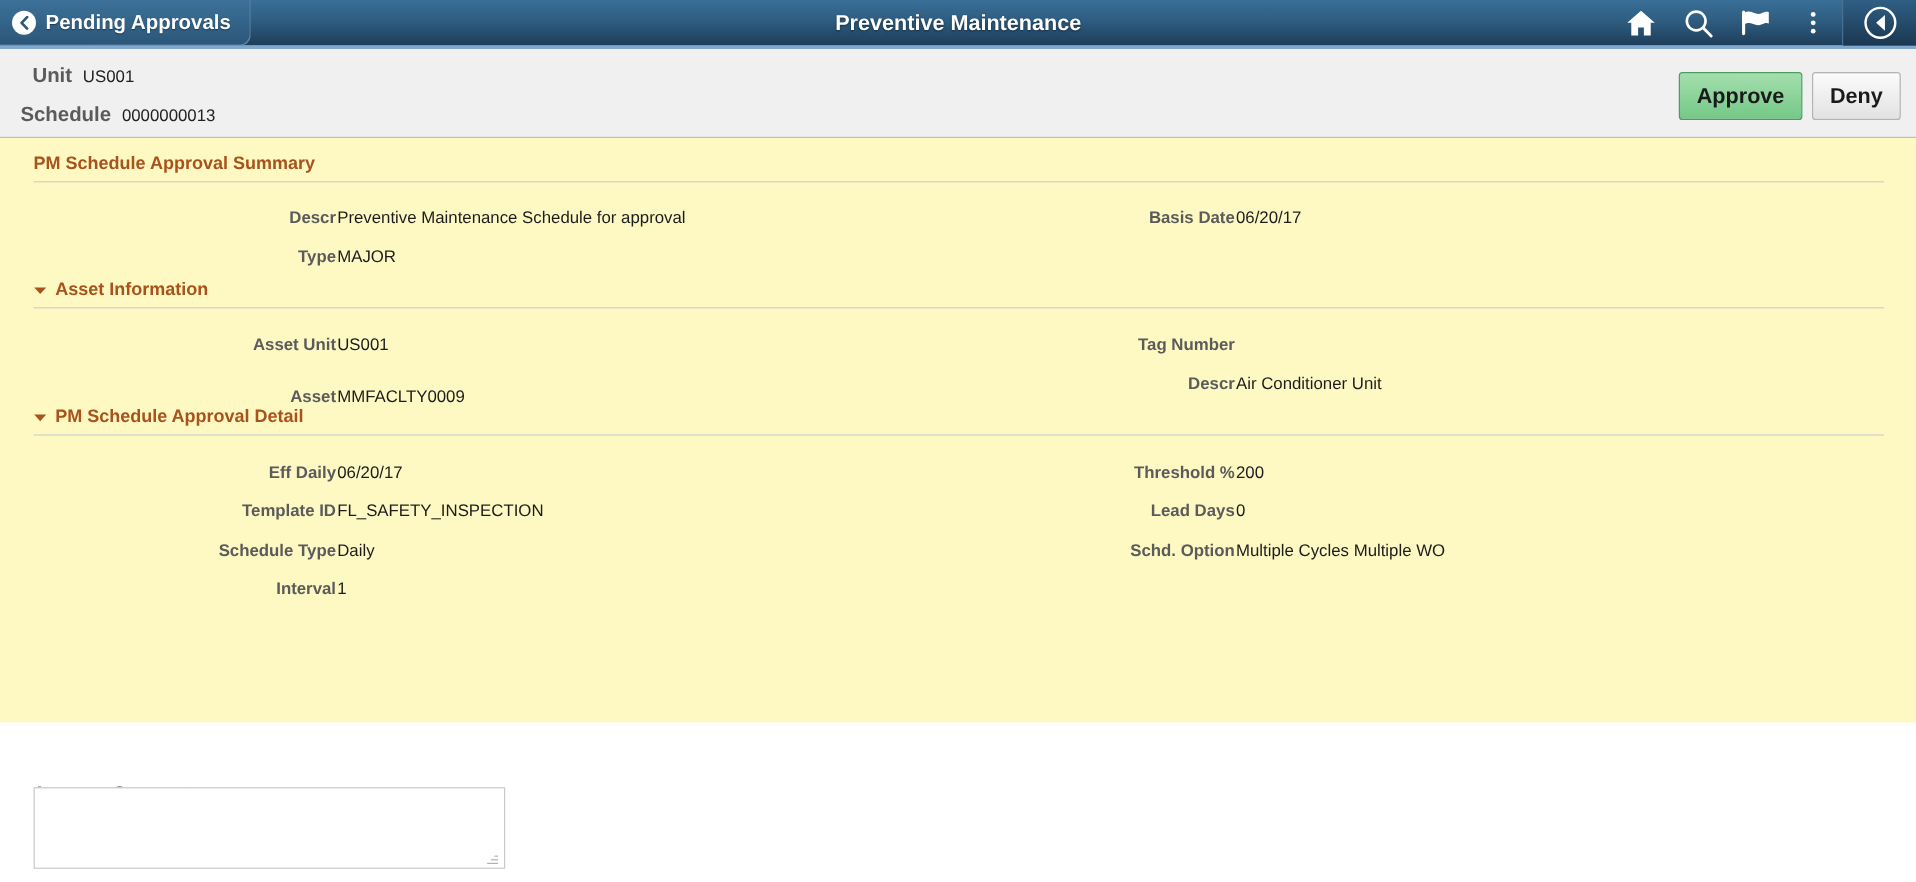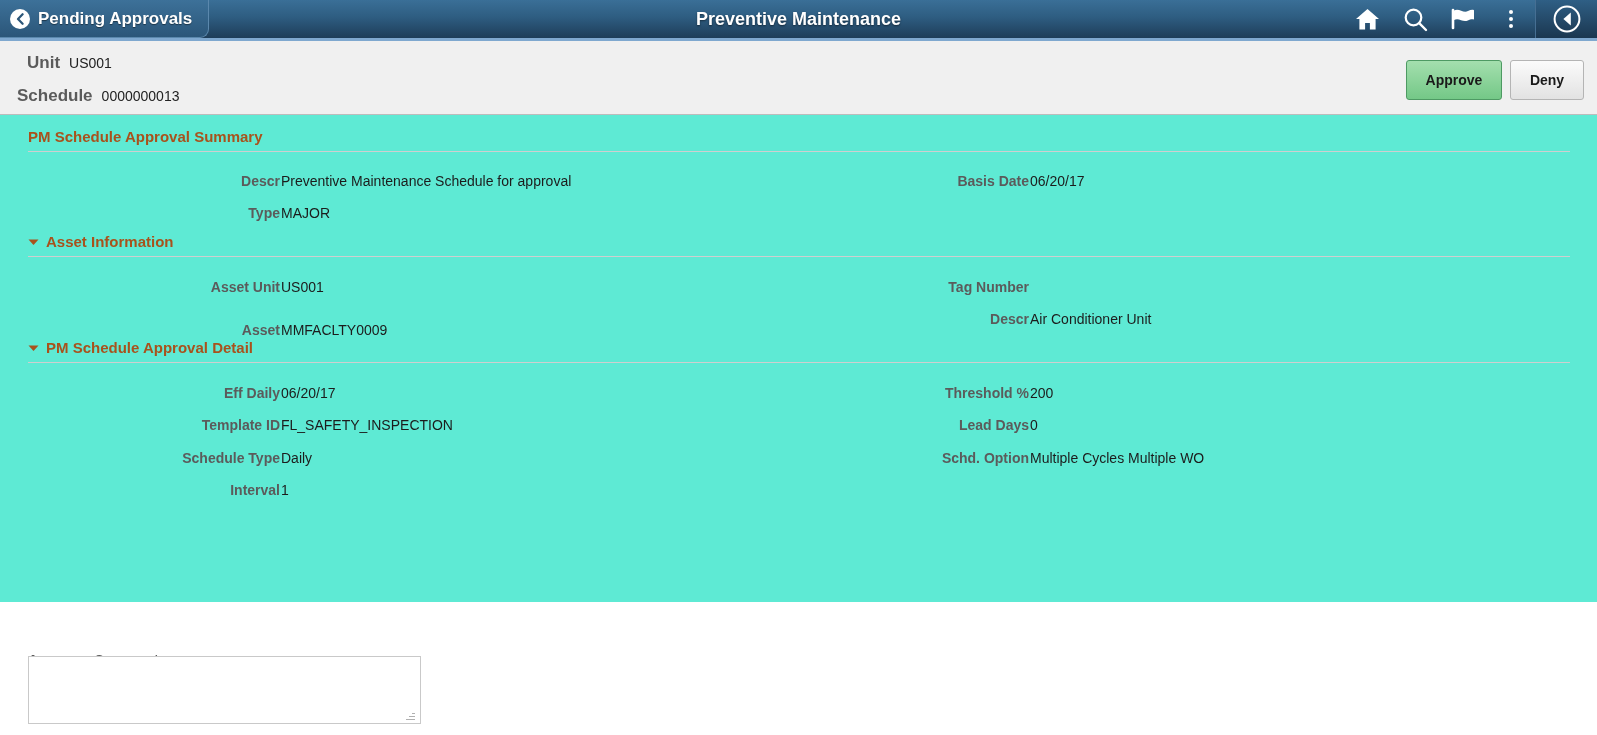--- a/index.html
+++ b/index.html
@@ -103,40 +103,40 @@
   .action-btns {
     position: absolute;
     right: 13px; top: 19px;
     display: flex;
     gap: 8px;
   }
   .btn {
     min-width: 72px;
     height: 40px;
     padding: 12px 14px;
-    font-size: 14px;
+    font-size: 18px;
     font-weight: bold;
     color: #1a1a1a;
     border-radius: 3px;
     cursor: pointer;
     display: flex; align-items: center; justify-content: center;
   }
   .btn-approve {
     background: linear-gradient(to bottom, #a4dfae 0%, #74c887 100%);
     border: 1px solid #4e9a63;
     min-width: 96px;
   }
   .btn-deny {
     background: linear-gradient(to bottom, #fbfbfb 0%, #e2e2e2 100%);
     border: 1px solid #b4b4b4;
     min-width: 74px;
   }
 
   
-  .content { position: relative; background: #5eead4; height: 487px; }
+  .content { position: relative; background: #fef9c3; height: 487px; }
 
   .section-head {
     position: absolute;
     left: 28px;
     width: 1542px;
   }
   .section-head .title {
     color: #a8521c;
     font-size: 15px;
     font-weight: bold;

